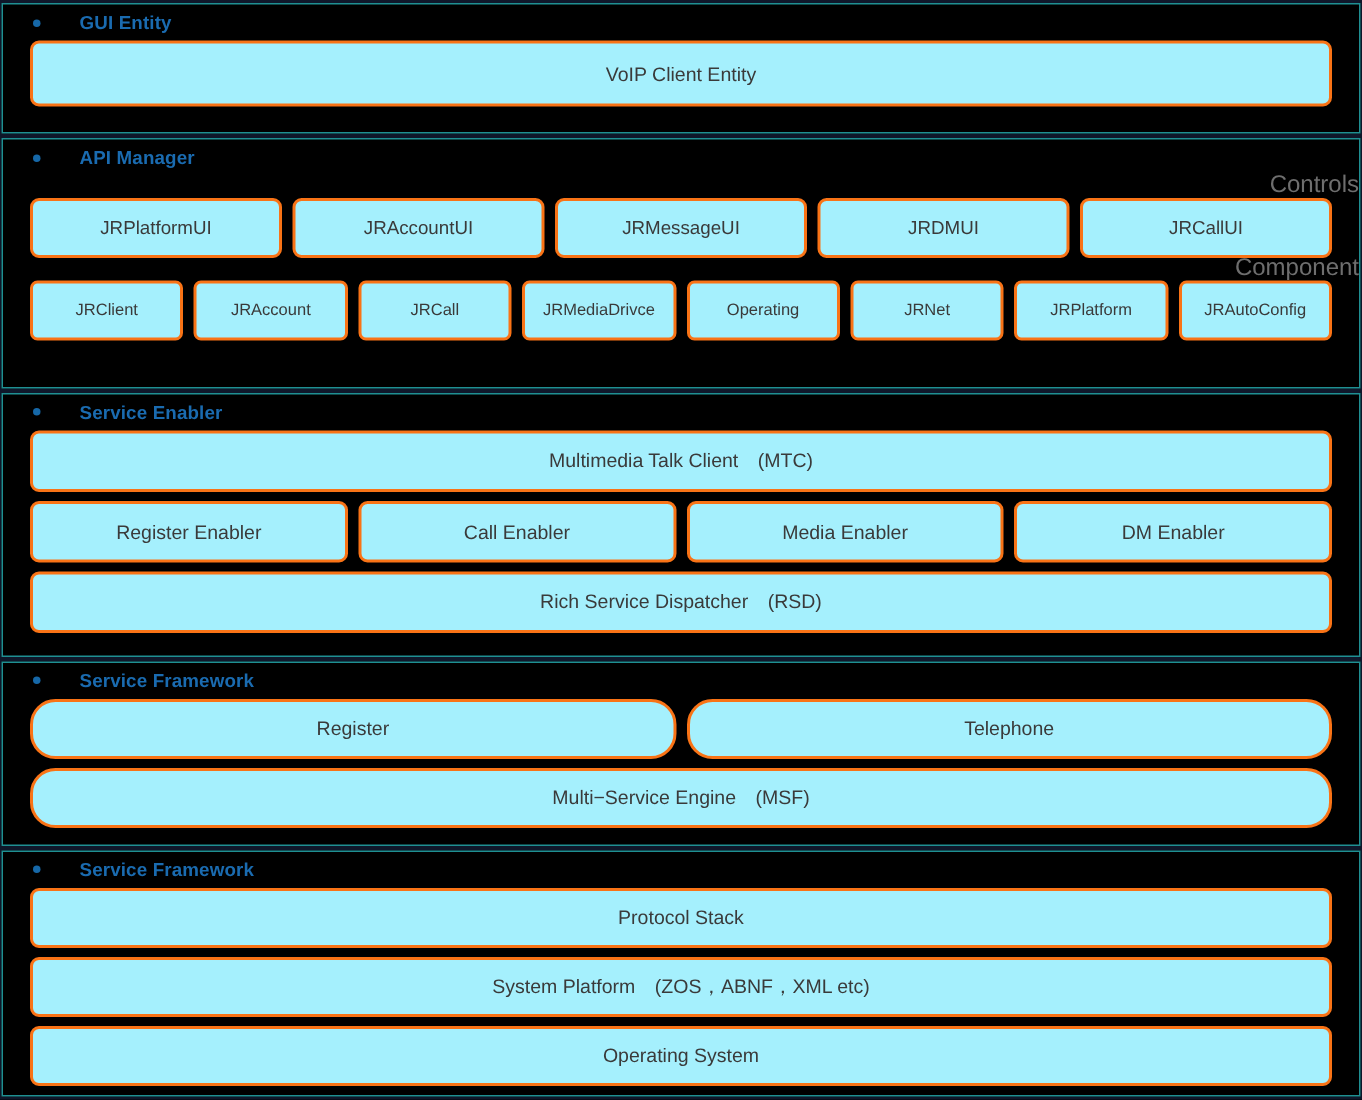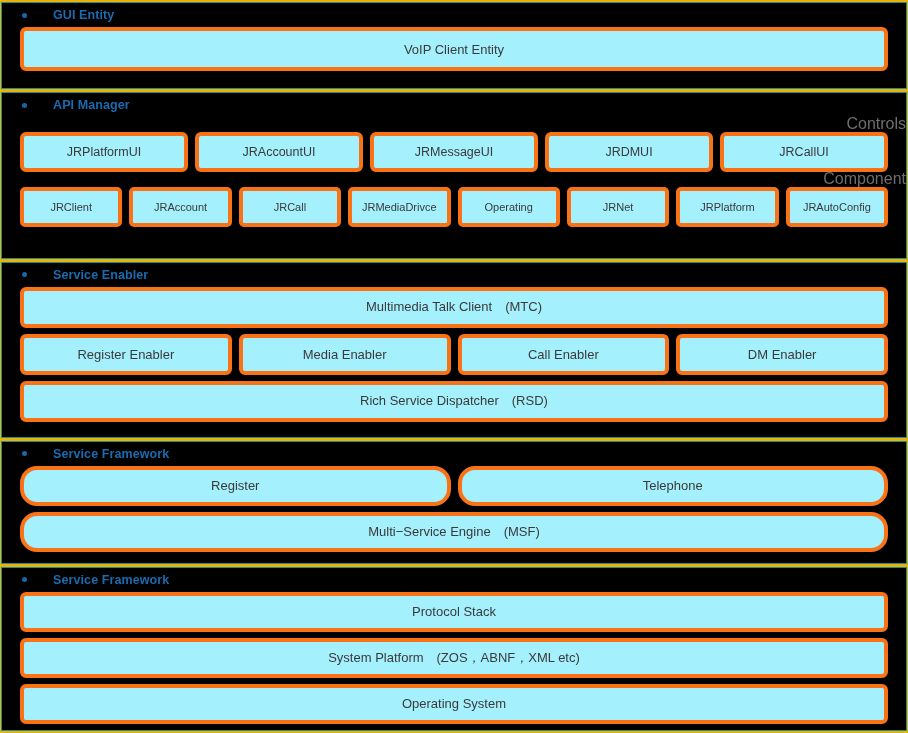--- a/index.html
+++ b/index.html
@@ -10,21 +10,21 @@
   body {
     width: 908px;
     height: 733px;
     font-family: "Liberation Sans", sans-serif;
     overflow: hidden;
   }
 
   #diagram {
     width: 908px;
     height: 733px;
-    background: #eab308;
+    background: #0f172a;
     box-sizing: border-box;
     display: flex;
     flex-direction: column;
     padding: 2px 0 0 0;
   }
 
   .layer {
     border: 1px solid #1f8f92;
     box-sizing: border-box;
     margin: 0 1px 3px 1px;
@@ -71,21 +71,21 @@
     padding: 0 18px;
     gap: 7px;
     flex: 0 0 auto;
   }
   .row + .row {
     margin-top: 6px;
   }
 
   .box {
     background: #a5f0fd;
-    border: 4px solid #f97316;
+    border: 2px solid #f97316;
     border-radius: 6px;
     color: #3a3a3a;
     font-size: 12.5px;
     display: flex;
     align-items: center;
     justify-content: center;
     box-sizing: border-box;
     white-space: nowrap;
     overflow: hidden;
     flex: 1 1 0;
@@ -151,22 +151,22 @@
   <section class="layer layer-enabler">
     <div class="layer-header">
       <span class="layer-bullet"></span>
       <span class="layer-title">Service Enabler</span>
     </div>
     <div class="row">
       <div class="box">Multimedia Talk Client　(MTC)</div>
     </div>
     <div class="row">
       <div class="box">Register Enabler</div>
+      <div class="box">Call Enabler</div>
       <div class="box">Media Enabler</div>
-      <div class="box">Call Enabler</div>
       <div class="box">DM Enabler</div>
     </div>
     <div class="row">
       <div class="box">Rich Service Dispatcher　(RSD)</div>
     </div>
   </section>
 
   <section class="layer layer-sf1">
     <div class="layer-header">
       <span class="layer-bullet"></span>

